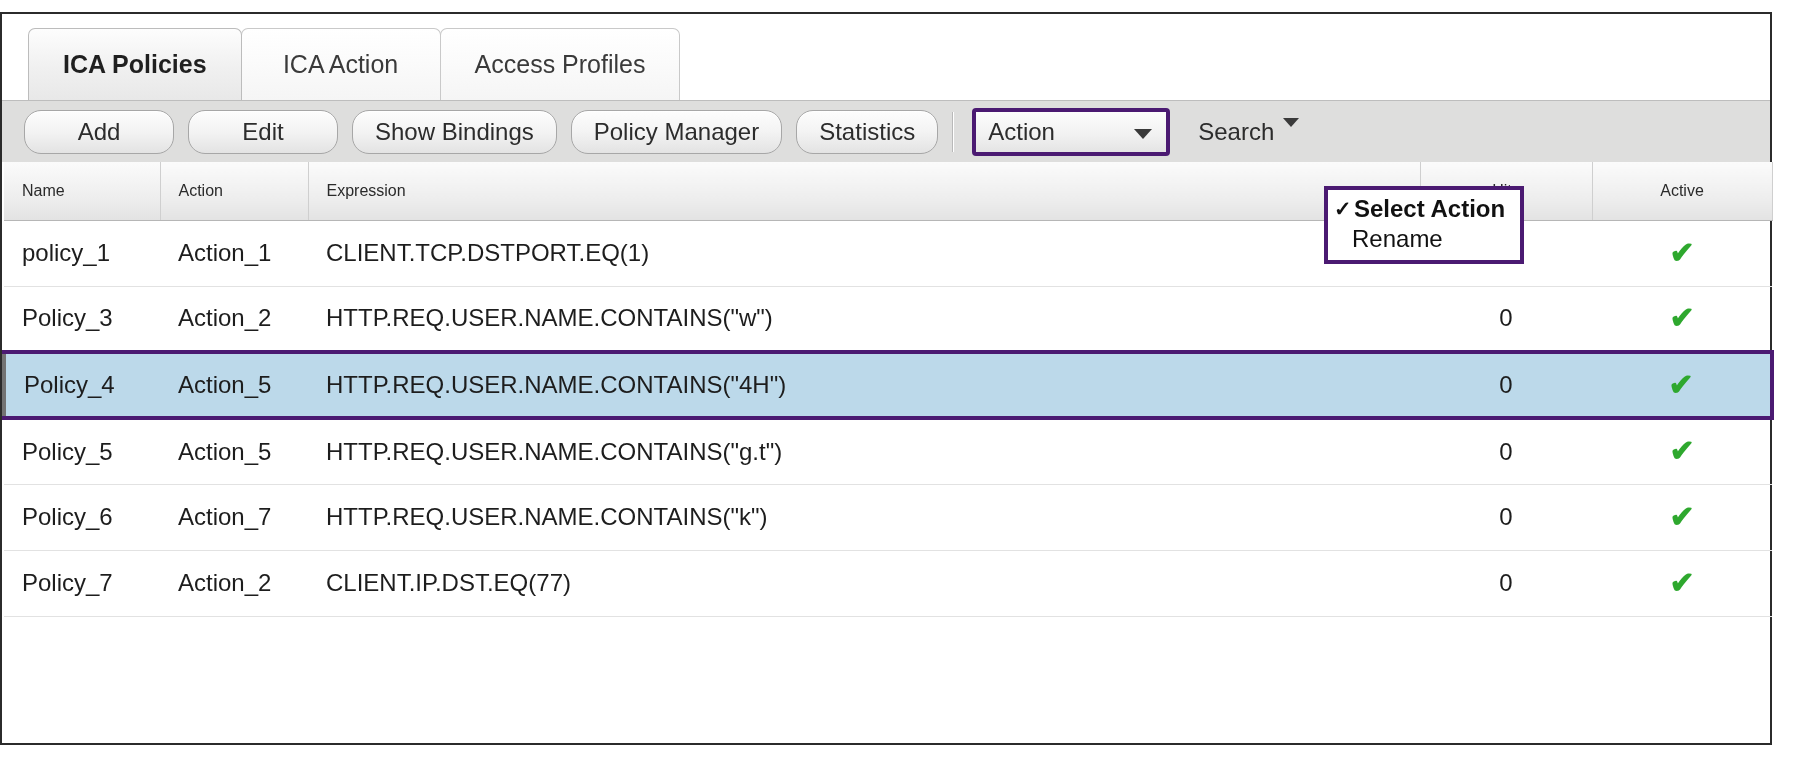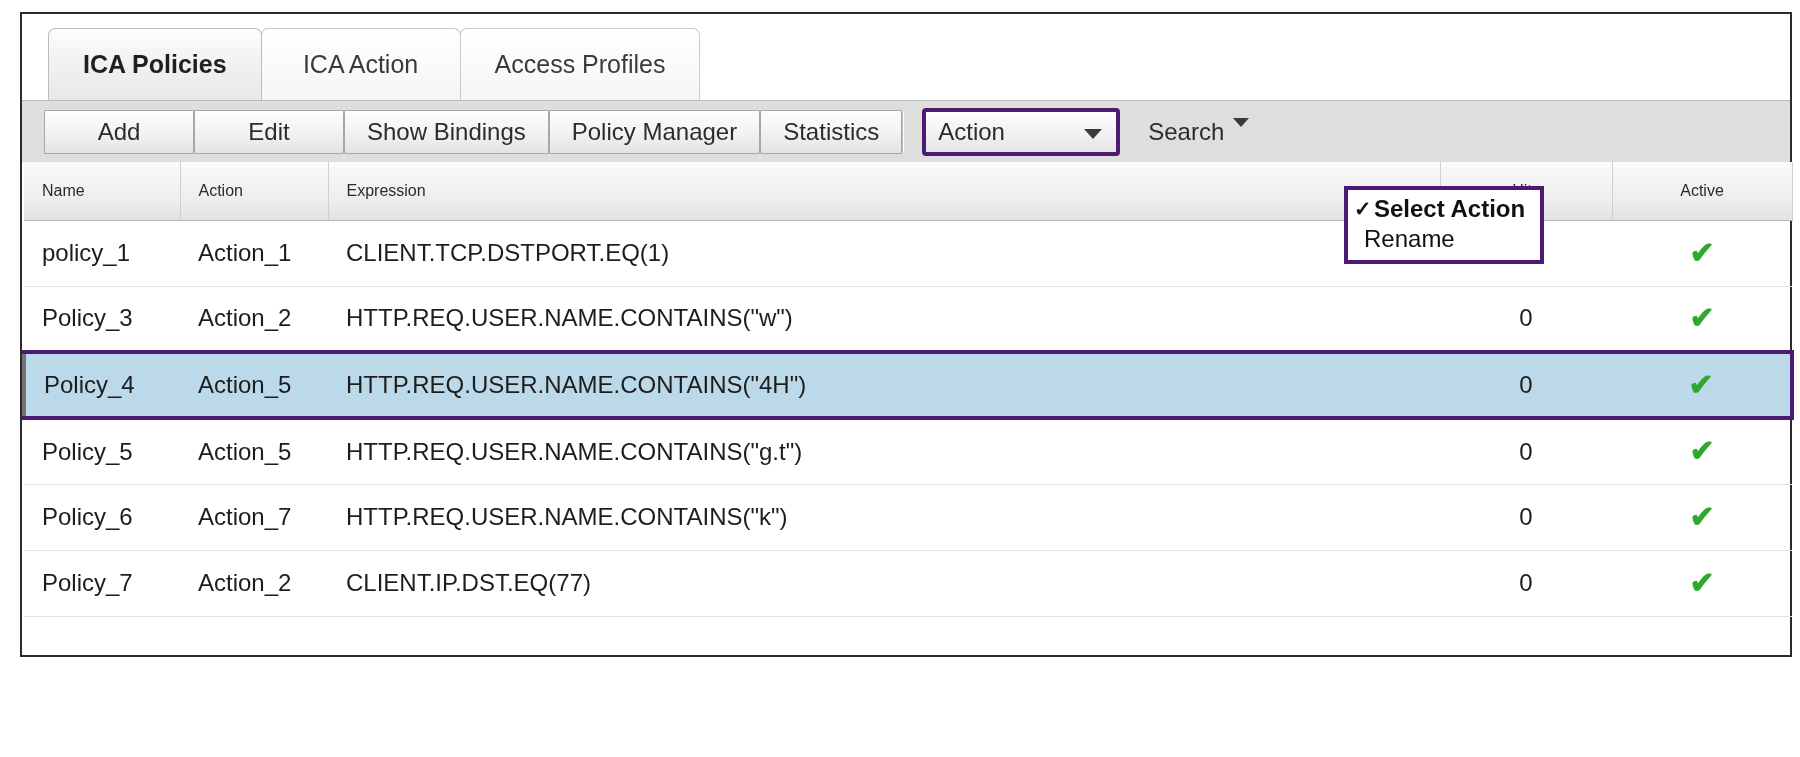--- a/index.html
+++ b/index.html
@@ -6,22 +6,22 @@
   html, body {
     margin: 0; padding: 0;
     width: 1800px; height: 757px;
     background: #ffffff;
     font-family: "Liberation Sans", sans-serif;
     overflow: hidden;
   }
 
   #app {
     position: absolute;
-    left: 20px; top: 12px;
-    width: 1772px; height: 645px;
+    left: 0; top: 12px;
+    width: 1772px; height: 733px;
     border: 2px solid #2b2b2b;
     background: #ffffff;
   }
 
   
   .tabstrip {
     position: relative;
     height: 86px;
     background: #ffffff;
     padding-left: 26px;
@@ -59,25 +59,26 @@
     background: #dededd;
     border-top: 1px solid #bdbdbd;
     display: flex;
     align-items: center;
     padding: 0 14px 0 22px;
     z-index: 2;
   }
   .btn {
     height: 44px;
     padding: 0 22px;
+    margin-right: 14px;
     font-size: 24px;
     color: #2c2c2c;
     background: linear-gradient(to bottom, #fdfdfd 0%, #f3f3f3 50%, #e3e3e3 100%);
     border: 1px solid #a7a7a7;
-    border-radius: 1px;
+    border-radius: 17px;
     display: flex;
     align-items: center;
     justify-content: center;
     white-space: nowrap;
     box-shadow: 0 1px 0 rgba(255,255,255,0.7) inset;
   }
   .sep {
     width: 2px; height: 40px;
     background: #b9b9b9;
     margin: 0 10px 0 0;
@@ -182,21 +183,21 @@
     color: #111111;
     padding: 1px 8px 1px 6px;
     white-space: nowrap;
   }
   .dd-item .tick {
     width: 20px;
     font-size: 21px;
     color: #111111;
     flex: 0 0 20px;
   }
-  .dd-item.plain { font-weight: normal; padding-left: 16px; }
+  .dd-item.plain { font-weight: normal; padding-left: 24px; }
 </style>
 </head>
 <body>
 
 <div id="app">
 
   <div class="tabstrip">
     <div class="tab active">
       <span>ICA Policies</span>
     </div>

